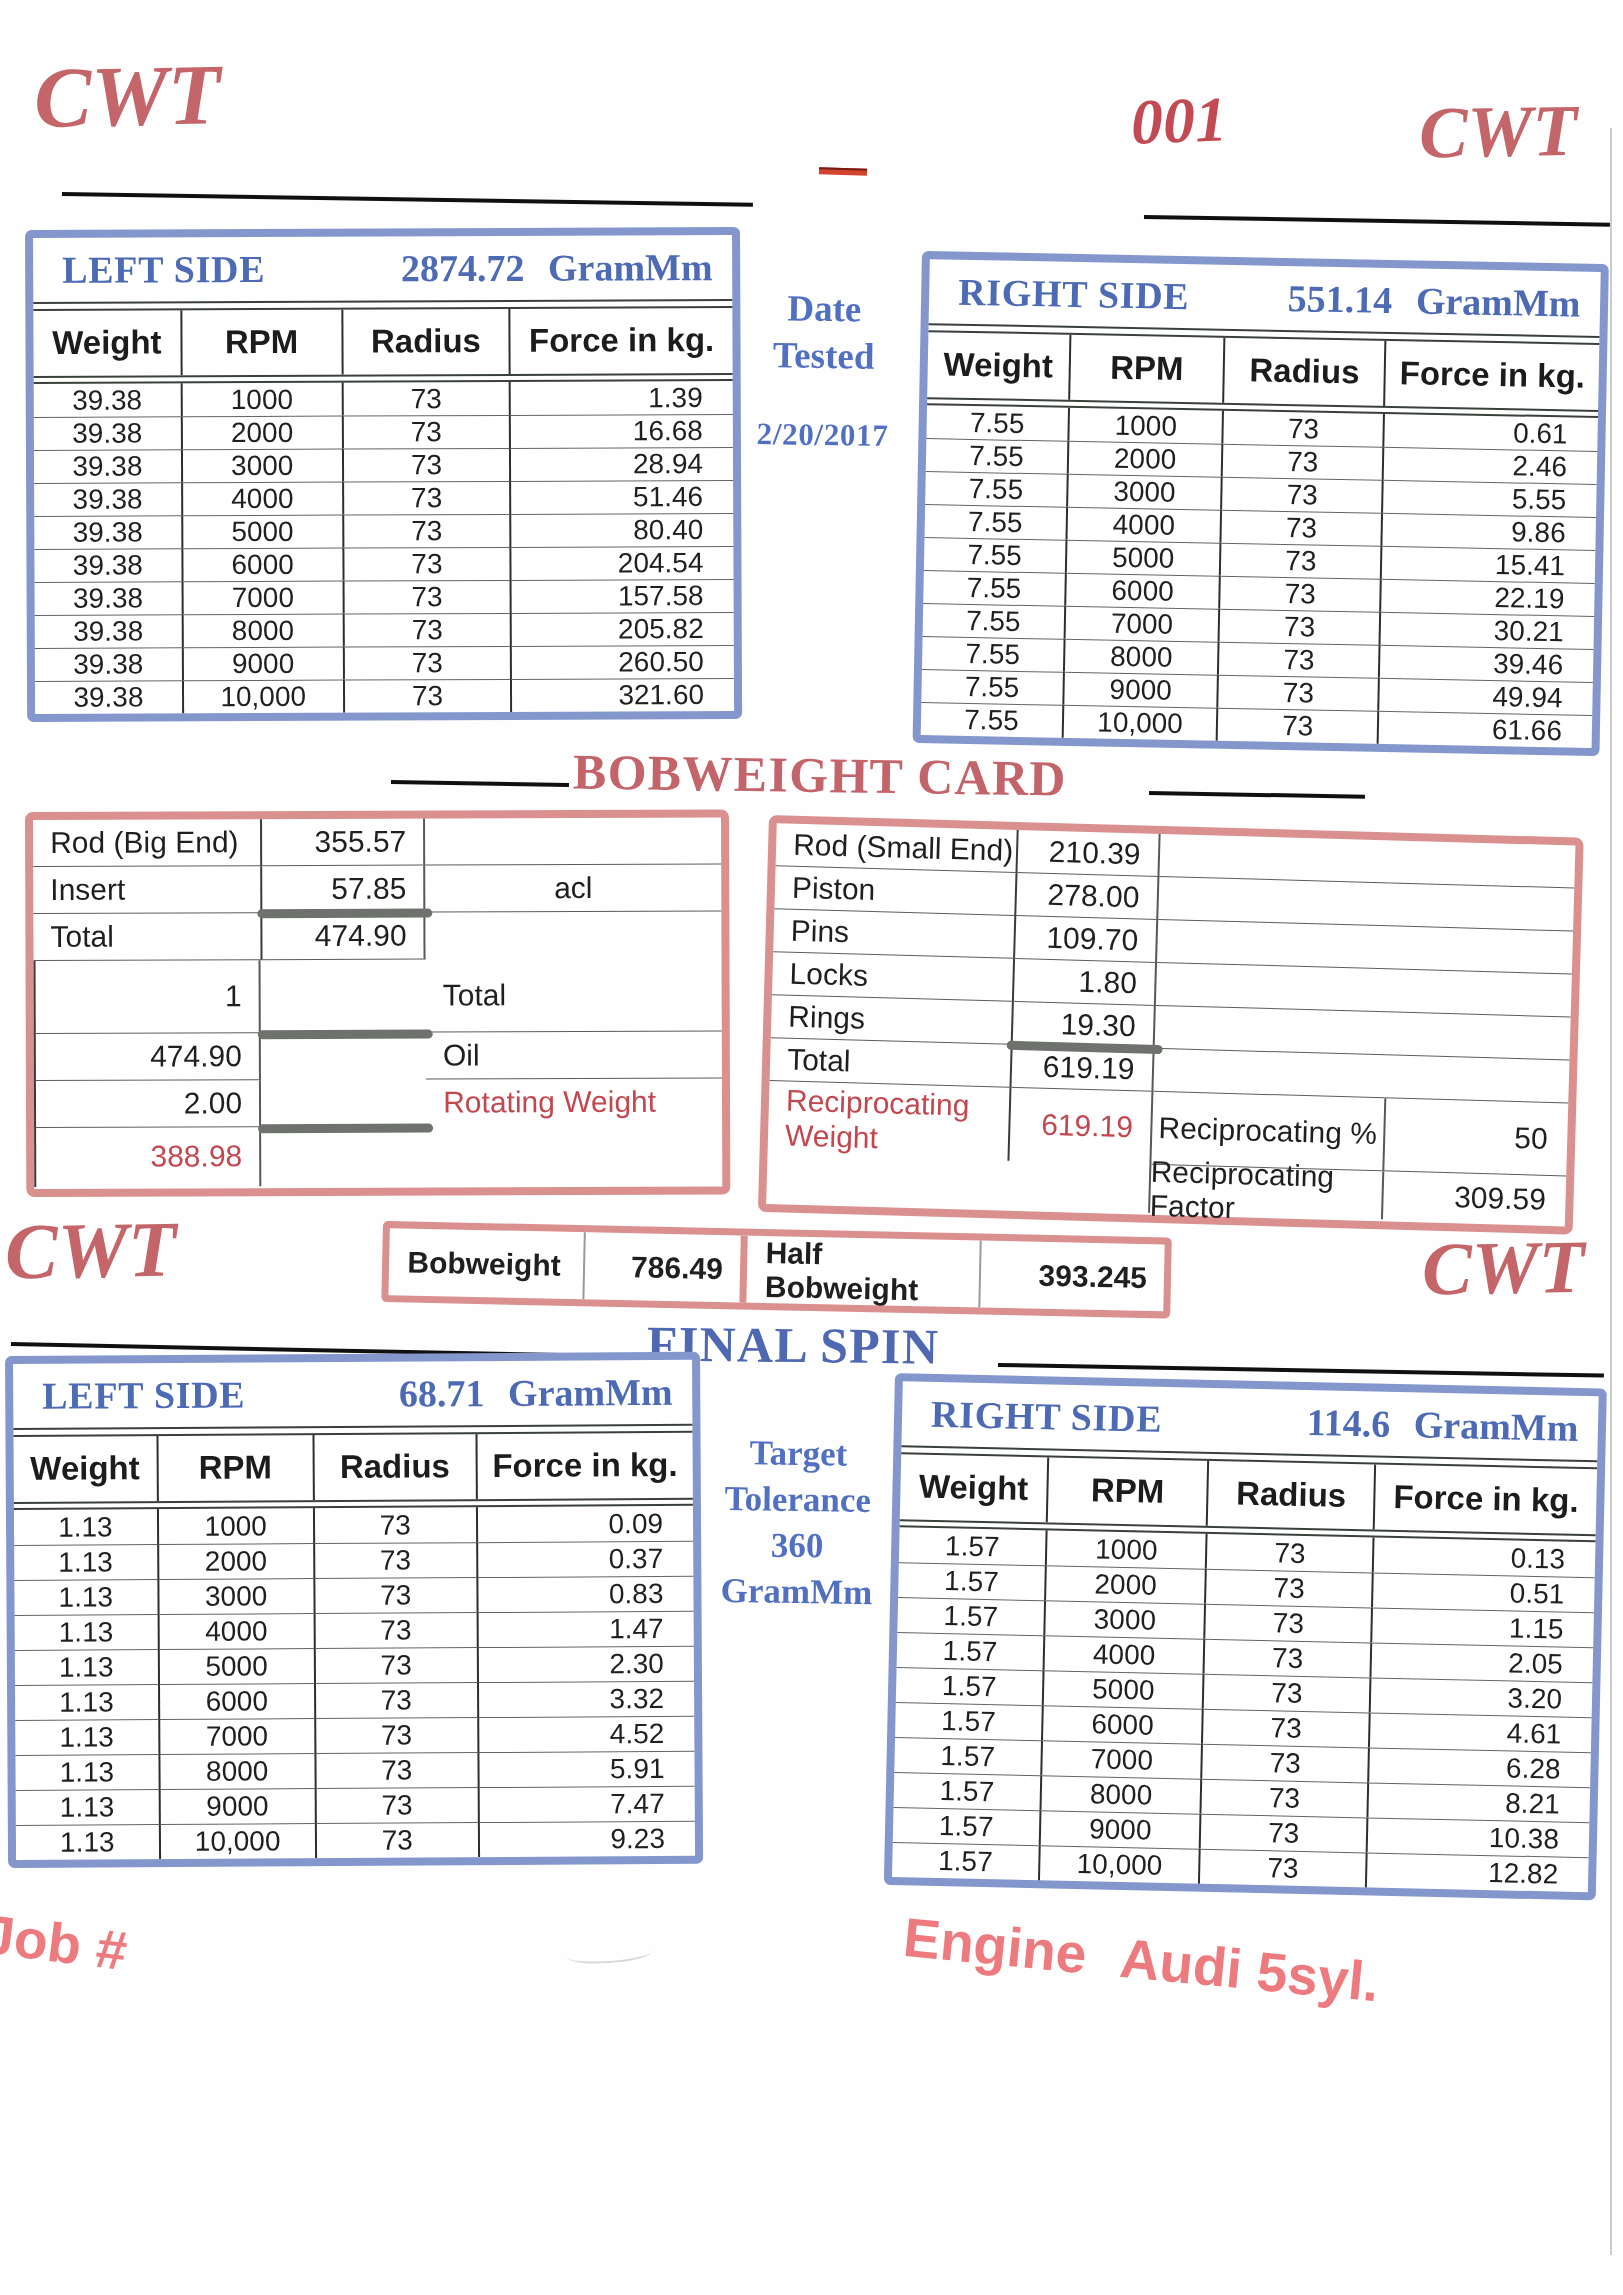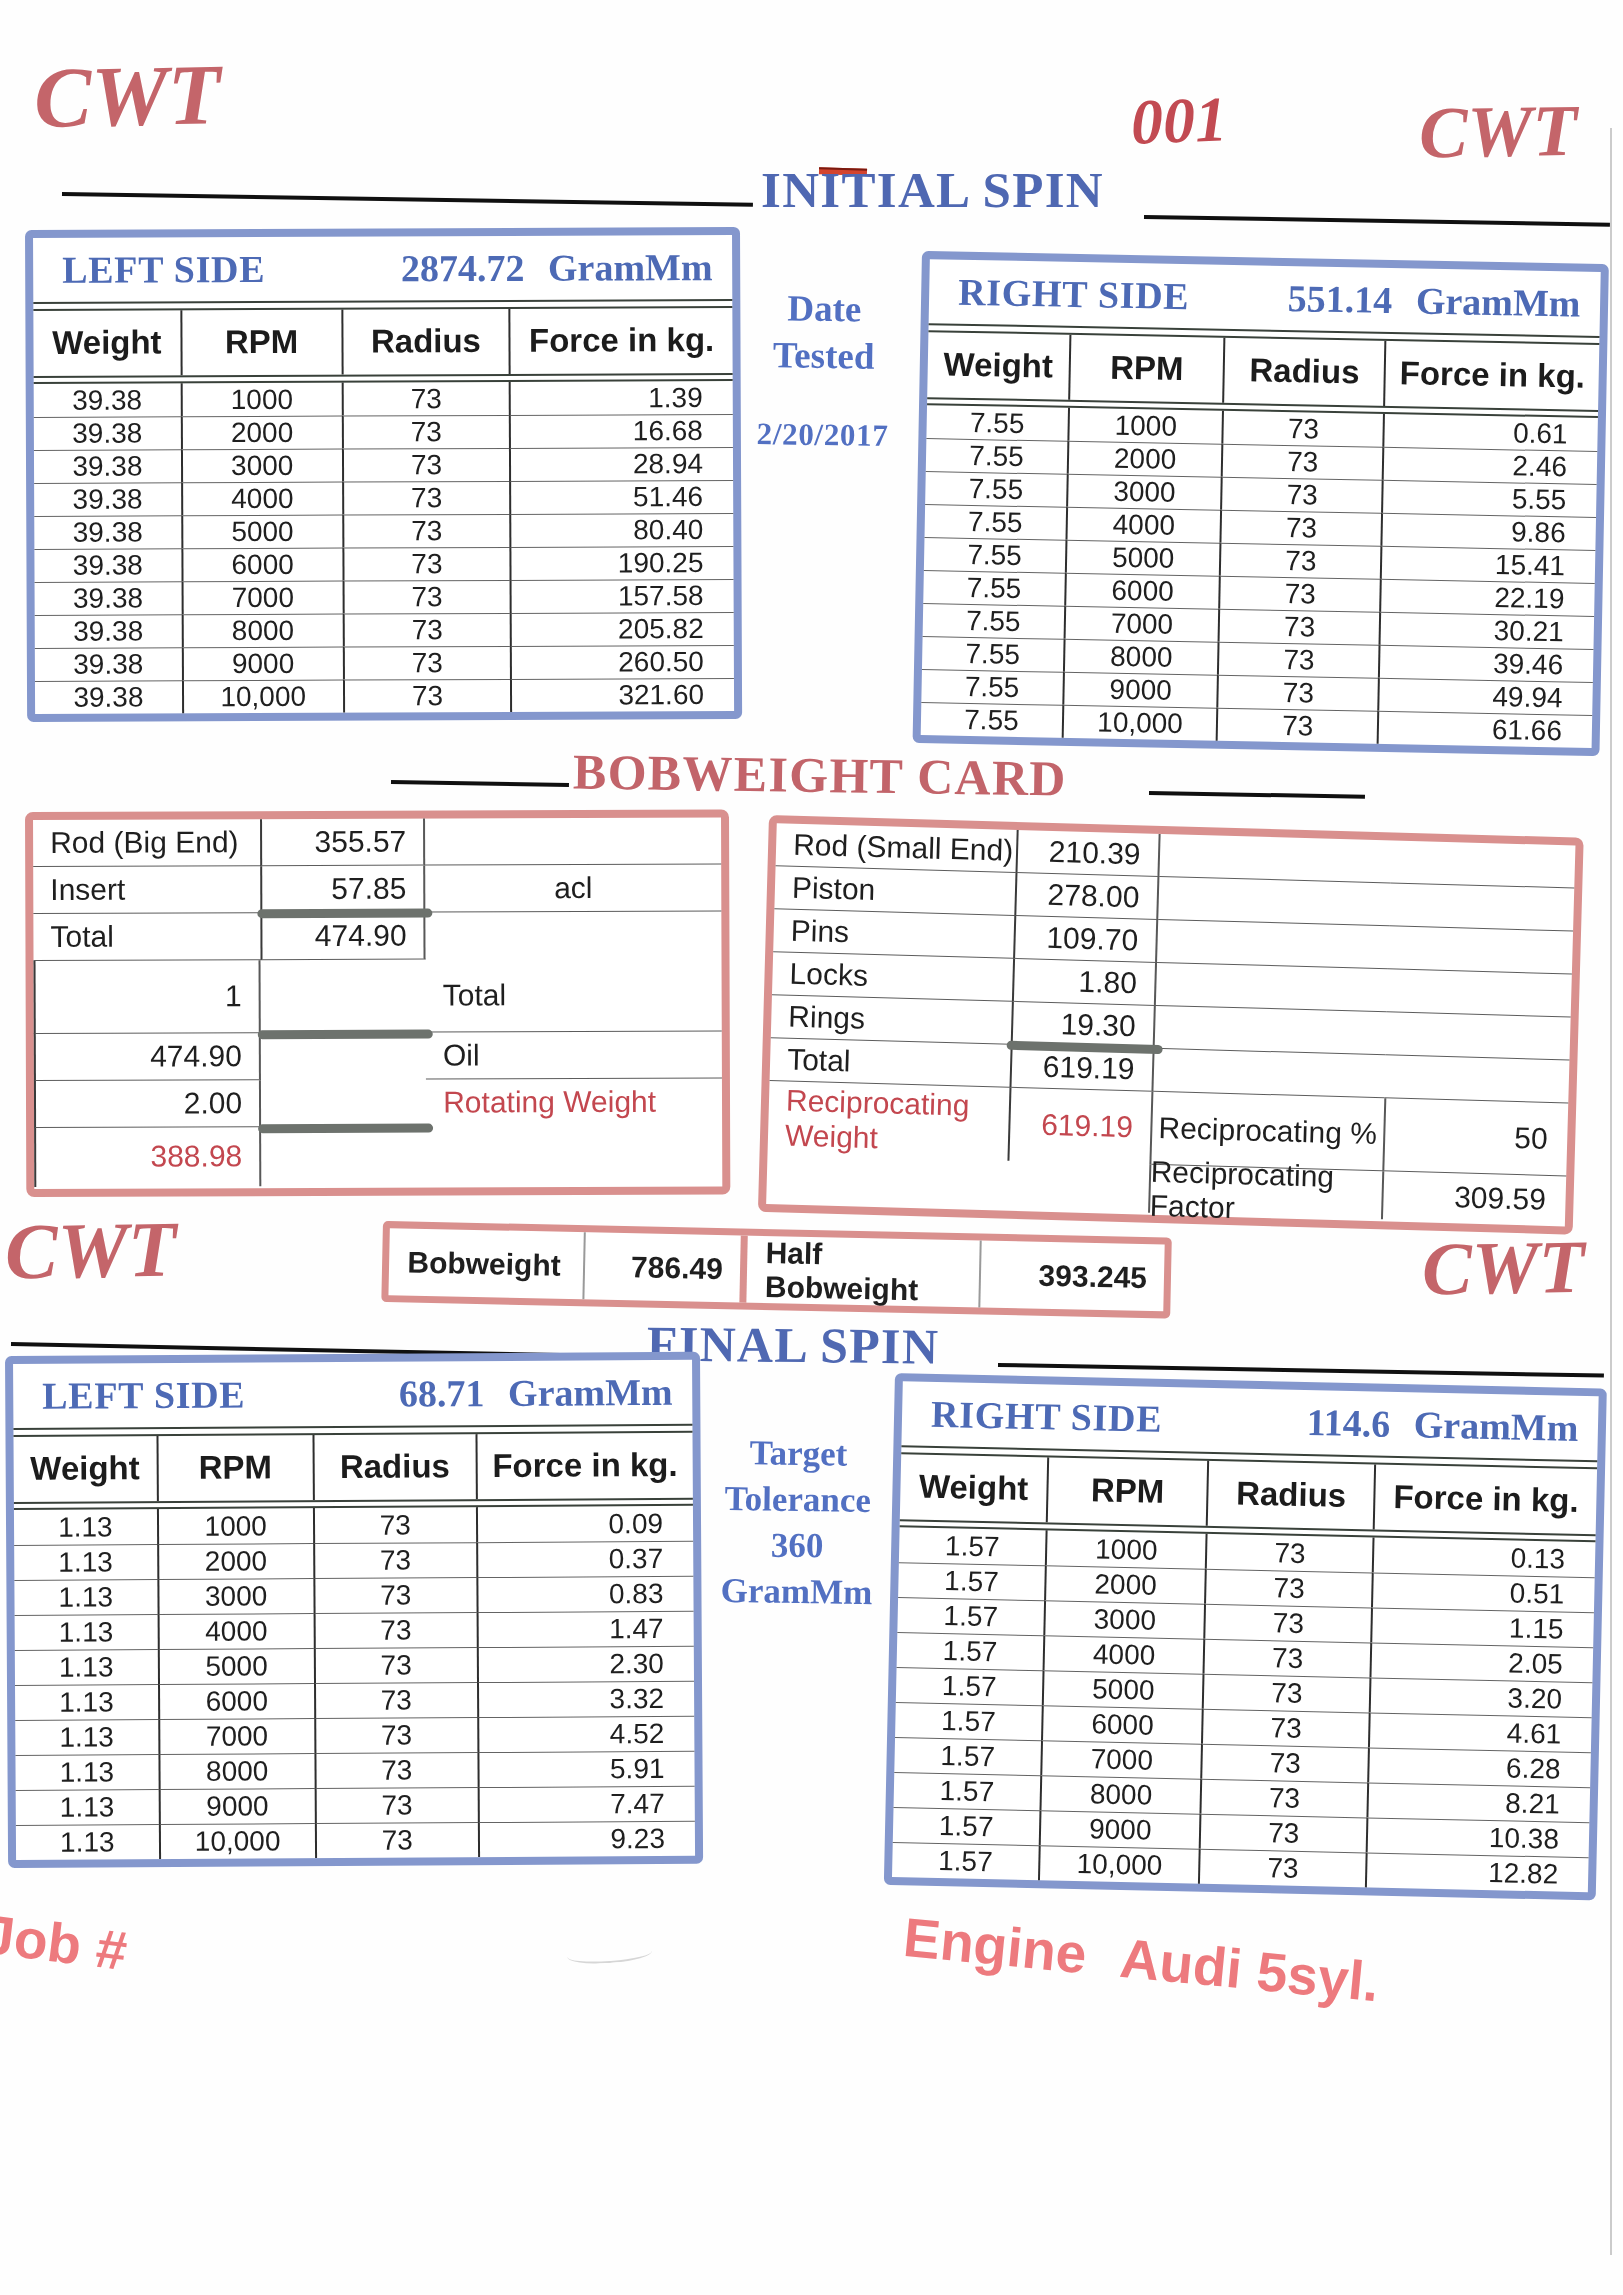--- a/index.html
+++ b/index.html
@@ -112,21 +112,20 @@
 <body>
 
 <div class="page">
 
   <div class="cwt logo-tl">CWT</div>
   <div class="page-num">001</div>
   <div class="cwt logo-tr">CWT</div>
   <div class="red-mark"></div>
 
   <div class="rule r-is-left"></div>
-  <div class="sec-title t-initial">INITIAL SPIN</div>
   <div class="rule r-is-right"></div>
 
   <div class="spin pos-isl">
     <div class="spin-head">
       <span class="side">LEFT SIDE</span>
       <span class="amt">2874.72</span>
       <span class="unit">GramMm</span>
     </div>
     <div class="dline"></div>
     <div class="cols">
@@ -153,21 +152,21 @@
         <div class="c">4000</div>
         <div class="c">73</div>
         <div class="c f">51.46</div>
       <div class="c">39.38</div>
         <div class="c">5000</div>
         <div class="c">73</div>
         <div class="c f">80.40</div>
       <div class="c">39.38</div>
         <div class="c">6000</div>
         <div class="c">73</div>
-        <div class="c f">190.25</div>
+        <div class="c f">204.54</div>
       <div class="c">39.38</div>
         <div class="c">7000</div>
         <div class="c">73</div>
         <div class="c f">157.58</div>
       <div class="c">39.38</div>
         <div class="c">8000</div>
         <div class="c">73</div>
         <div class="c f">205.82</div>
       <div class="c">39.38</div>
         <div class="c">9000</div>

